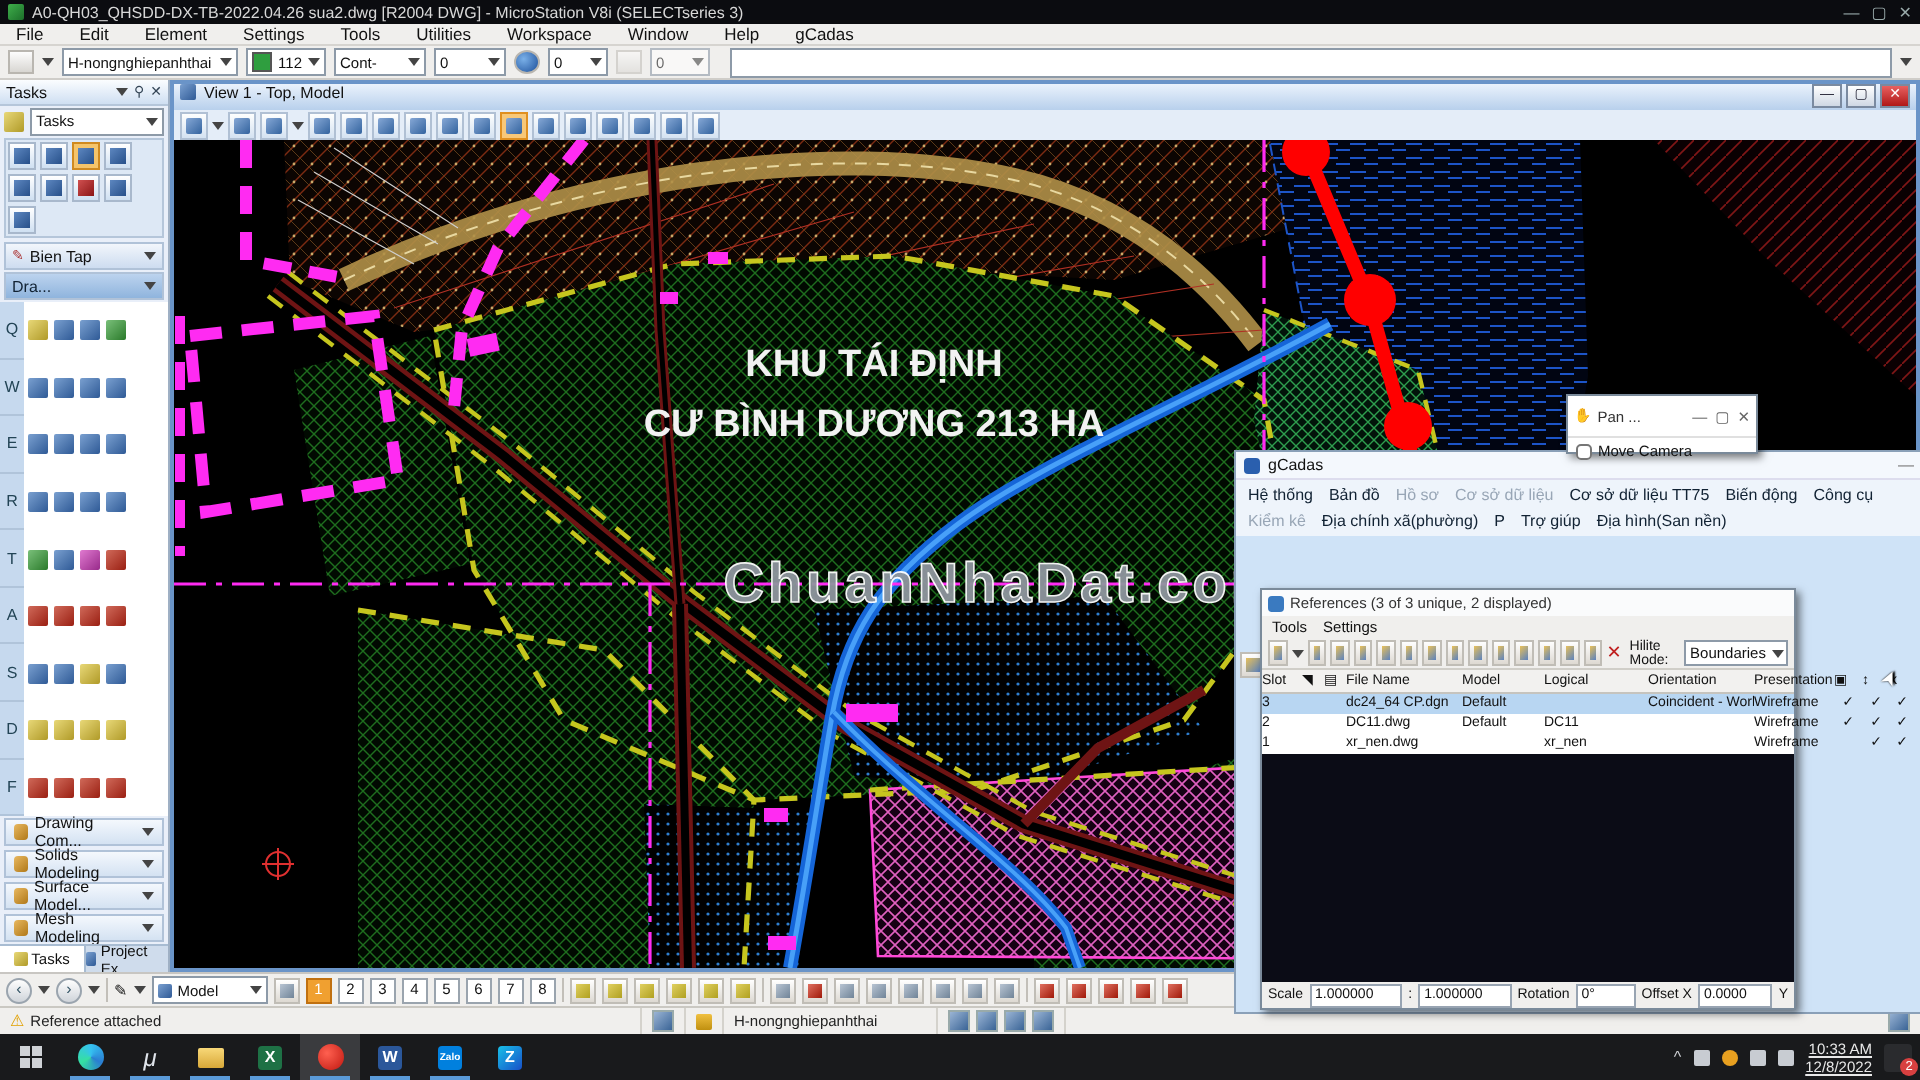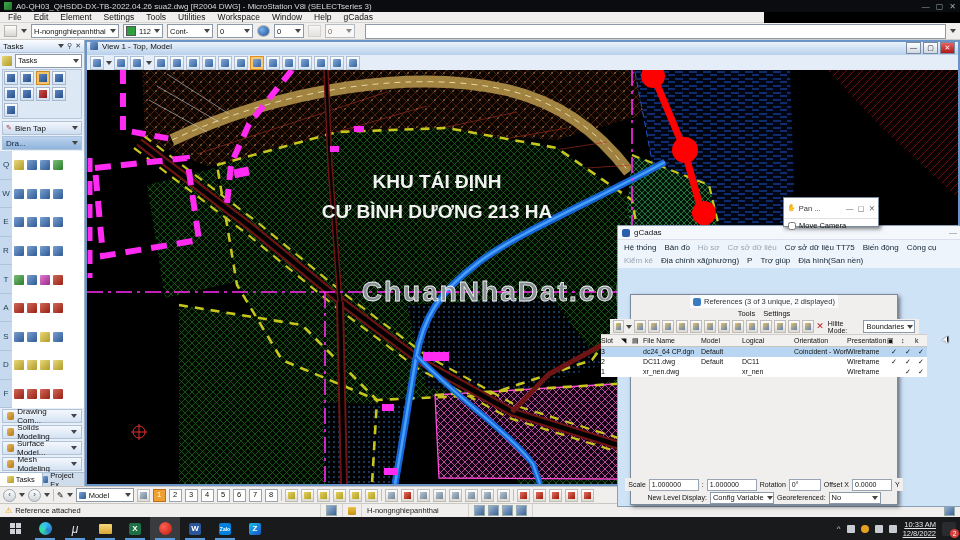--- a/index.html
+++ b/index.html
@@ -4,22 +4,22 @@
 <style>
   html,body{margin:0;padding:0;background:#333;}
   #screen{position:relative;width:960px;height:540px;overflow:hidden;background:#000;
     font-family:"Liberation Sans","DejaVu Sans",sans-serif;font-size:9px;color:#111;}
   .abs{position:absolute;}
   
   #titlebar{left:0;top:0;width:960px;height:12px;background:#0b0c10;color:#d8d8d8;
     display:flex;align-items:center;gap:4px;padding:0 4px;box-sizing:border-box;font-size:8px;}
   #titlebar .appicon{width:8px;height:8px;background:linear-gradient(135deg,#3fae4b,#1c6f2a);border-radius:1px;}
   #titlebar .winbtns{margin-left:auto;display:flex;gap:6px;color:#9aa;font-size:8px;}
-  #menubar{left:0;top:12px;width:764px;height:11px;background:#f0efed;border-bottom:1px solid #d6d4d0;
-    display:flex;align-items:center;gap:12px;padding:0 8px;box-sizing:border-box;font-size:8.5px;}
+  #menubar{left:0;top:12px;width:960px;height:11px;background:#f0efed;border-bottom:1px solid #d6d4d0;
+    display:flex;align-items:center;gap:18px;padding:0 8px;box-sizing:border-box;font-size:8.5px;}
   #attrbar{left:0;top:23px;width:960px;height:17px;background:#f0efed;border-bottom:1px solid #cfcdc9;
     display:flex;align-items:center;gap:4px;padding:0 4px;box-sizing:border-box;}
   .combo{background:#fff;border:1px solid #8d9aa8;height:12px;display:flex;align-items:center;
     padding:0 2px;gap:3px;font-size:7.5px;white-space:nowrap;}
   .dd{width:0;height:0;border-left:3px solid transparent;border-right:3px solid transparent;border-top:4px solid #444;}
   .tbicon{width:13px;height:12px;border:1px solid #b9b6b0;background:linear-gradient(#fdfdfd,#d8d6d2);box-sizing:border-box;}
   .sw{width:9px;height:8px;background:#2f9e3f;border:1px solid #555;}
   .keyin{flex:1;height:13px;border:1px solid #8d9aa8;background:#fff;margin-left:6px;}
   
   #tasks{left:0;top:40px;width:85px;height:446px;background:#e9eff9;border-right:1px solid #9fb0c4;
@@ -70,21 +70,21 @@
   
   .dlg{background:#f0efed;border:1px solid #7a8a9a;box-shadow:2px 2px 4px rgba(0,0,0,.5);box-sizing:border-box;}
   #pandlg{left:783px;top:197px;width:96px;height:30px;z-index:30;background:#fff;}
   #pandlg .dt{height:12px;display:flex;align-items:center;gap:3px;padding:4px 3px;font-size:7.5px;color:#333;border-bottom:1px solid #e0e0e0;}
   #pandlg .db{display:flex;align-items:center;gap:3px;padding:2px 4px;font-size:7.5px;}
   #gcadas{left:617px;top:225px;width:343px;height:280px;z-index:20;background:#cfe3f7;border:1px solid #8aa0b8;}
   #gcadas .gt{height:13px;background:#f4f8fd;display:flex;align-items:center;gap:4px;padding:0 4px;font-size:8px;border-bottom:1px solid #dde;}
   #gcadas .gmenu{background:#eef4fb;display:flex;flex-wrap:wrap;column-gap:8px;row-gap:0;padding:1px 6px;font-size:8px;color:#123;}
   #gcadas .gmenu span{line-height:13px;white-space:nowrap;}
   #gcadas .gmenu .dis{color:#98a6b6;}
-  #refs{left:630px;top:294px;width:268px;height:211px;z-index:40;display:flex;flex-direction:column;align-items:center;}
+  #refs{left:630px;top:294px;width:268px;height:211px;z-index:40;display:flex;flex-direction:column;}
   #refs .rt{height:13px;background:#fafbfc;display:flex;align-items:center;gap:3px;padding:0 3px;font-size:7.5px;color:#333;flex:none;}
   #refs .rm{height:11px;display:flex;gap:8px;align-items:center;padding:0 5px;font-size:7.5px;background:#f0efed;flex:none;}
   #refs .rtb{height:15px;display:flex;align-items:center;gap:2px;padding:0 3px;background:#f0efed;flex:none;}
   .ri{width:11px;height:11px;border:1px solid #c0bdb6;background:linear-gradient(#fefefe,#ddd9d2);position:relative;}
   .ri:after{content:"";position:absolute;left:2px;top:2px;right:2px;bottom:2px;background:linear-gradient(135deg,#e8c05a,#5a82c0);}
   .rx{color:#c02020;font-size:9px;font-weight:bold;line-height:11px;}
   .rgrid{display:grid;grid-template-columns:20px 11px 11px 58px 41px 52px 53px 40px 14px 14px 12px;
     font-size:7px;line-height:10px;height:10px;}
   .rgrid div{overflow:hidden;white-space:nowrap;}
   #refs .rhead{background:#f2f1ef;border-top:1px solid #d0cec8;border-bottom:1px solid #c6c4be;height:11px;line-height:11px;flex:none;}
@@ -607,32 +607,20 @@
       <span>Scale</span>
       <span class="field" style="width:44px">1.000000</span>
       <span>:</span>
       <span class="field" style="width:44px">1.000000</span>
       <span>Rotation</span>
       <span class="field" style="width:26px">0°</span>
       <span>Offset X</span>
       <span class="field" style="width:34px">0.0000</span>
       <span>Y</span>
     </div>
-    <div class="rbot">
-      <span>New Level Display:</span>
-      <span class="combo" style="width:58px;height:10px">
-        <span>Config Variable</span>
-          <span class="dd" style="margin-left:auto"></span>
-      </span>
-      <span>Georeferenced:</span>
-      <span class="combo" style="width:46px;height:10px">
-        <span>No</span>
-          <span class="dd" style="margin-left:auto"></span>
-      </span>
-    </div>
   </div>
 
   <div id="botbar" class="abs">
     <span class="nav">‹</span>
       <span class="dd"></span>
     <span class="nav">›</span>
       <span class="dd"></span>
     <span class="vsep"></span>
     <span style="font-size:8px">✎</span>
       <span class="dd"></span>

